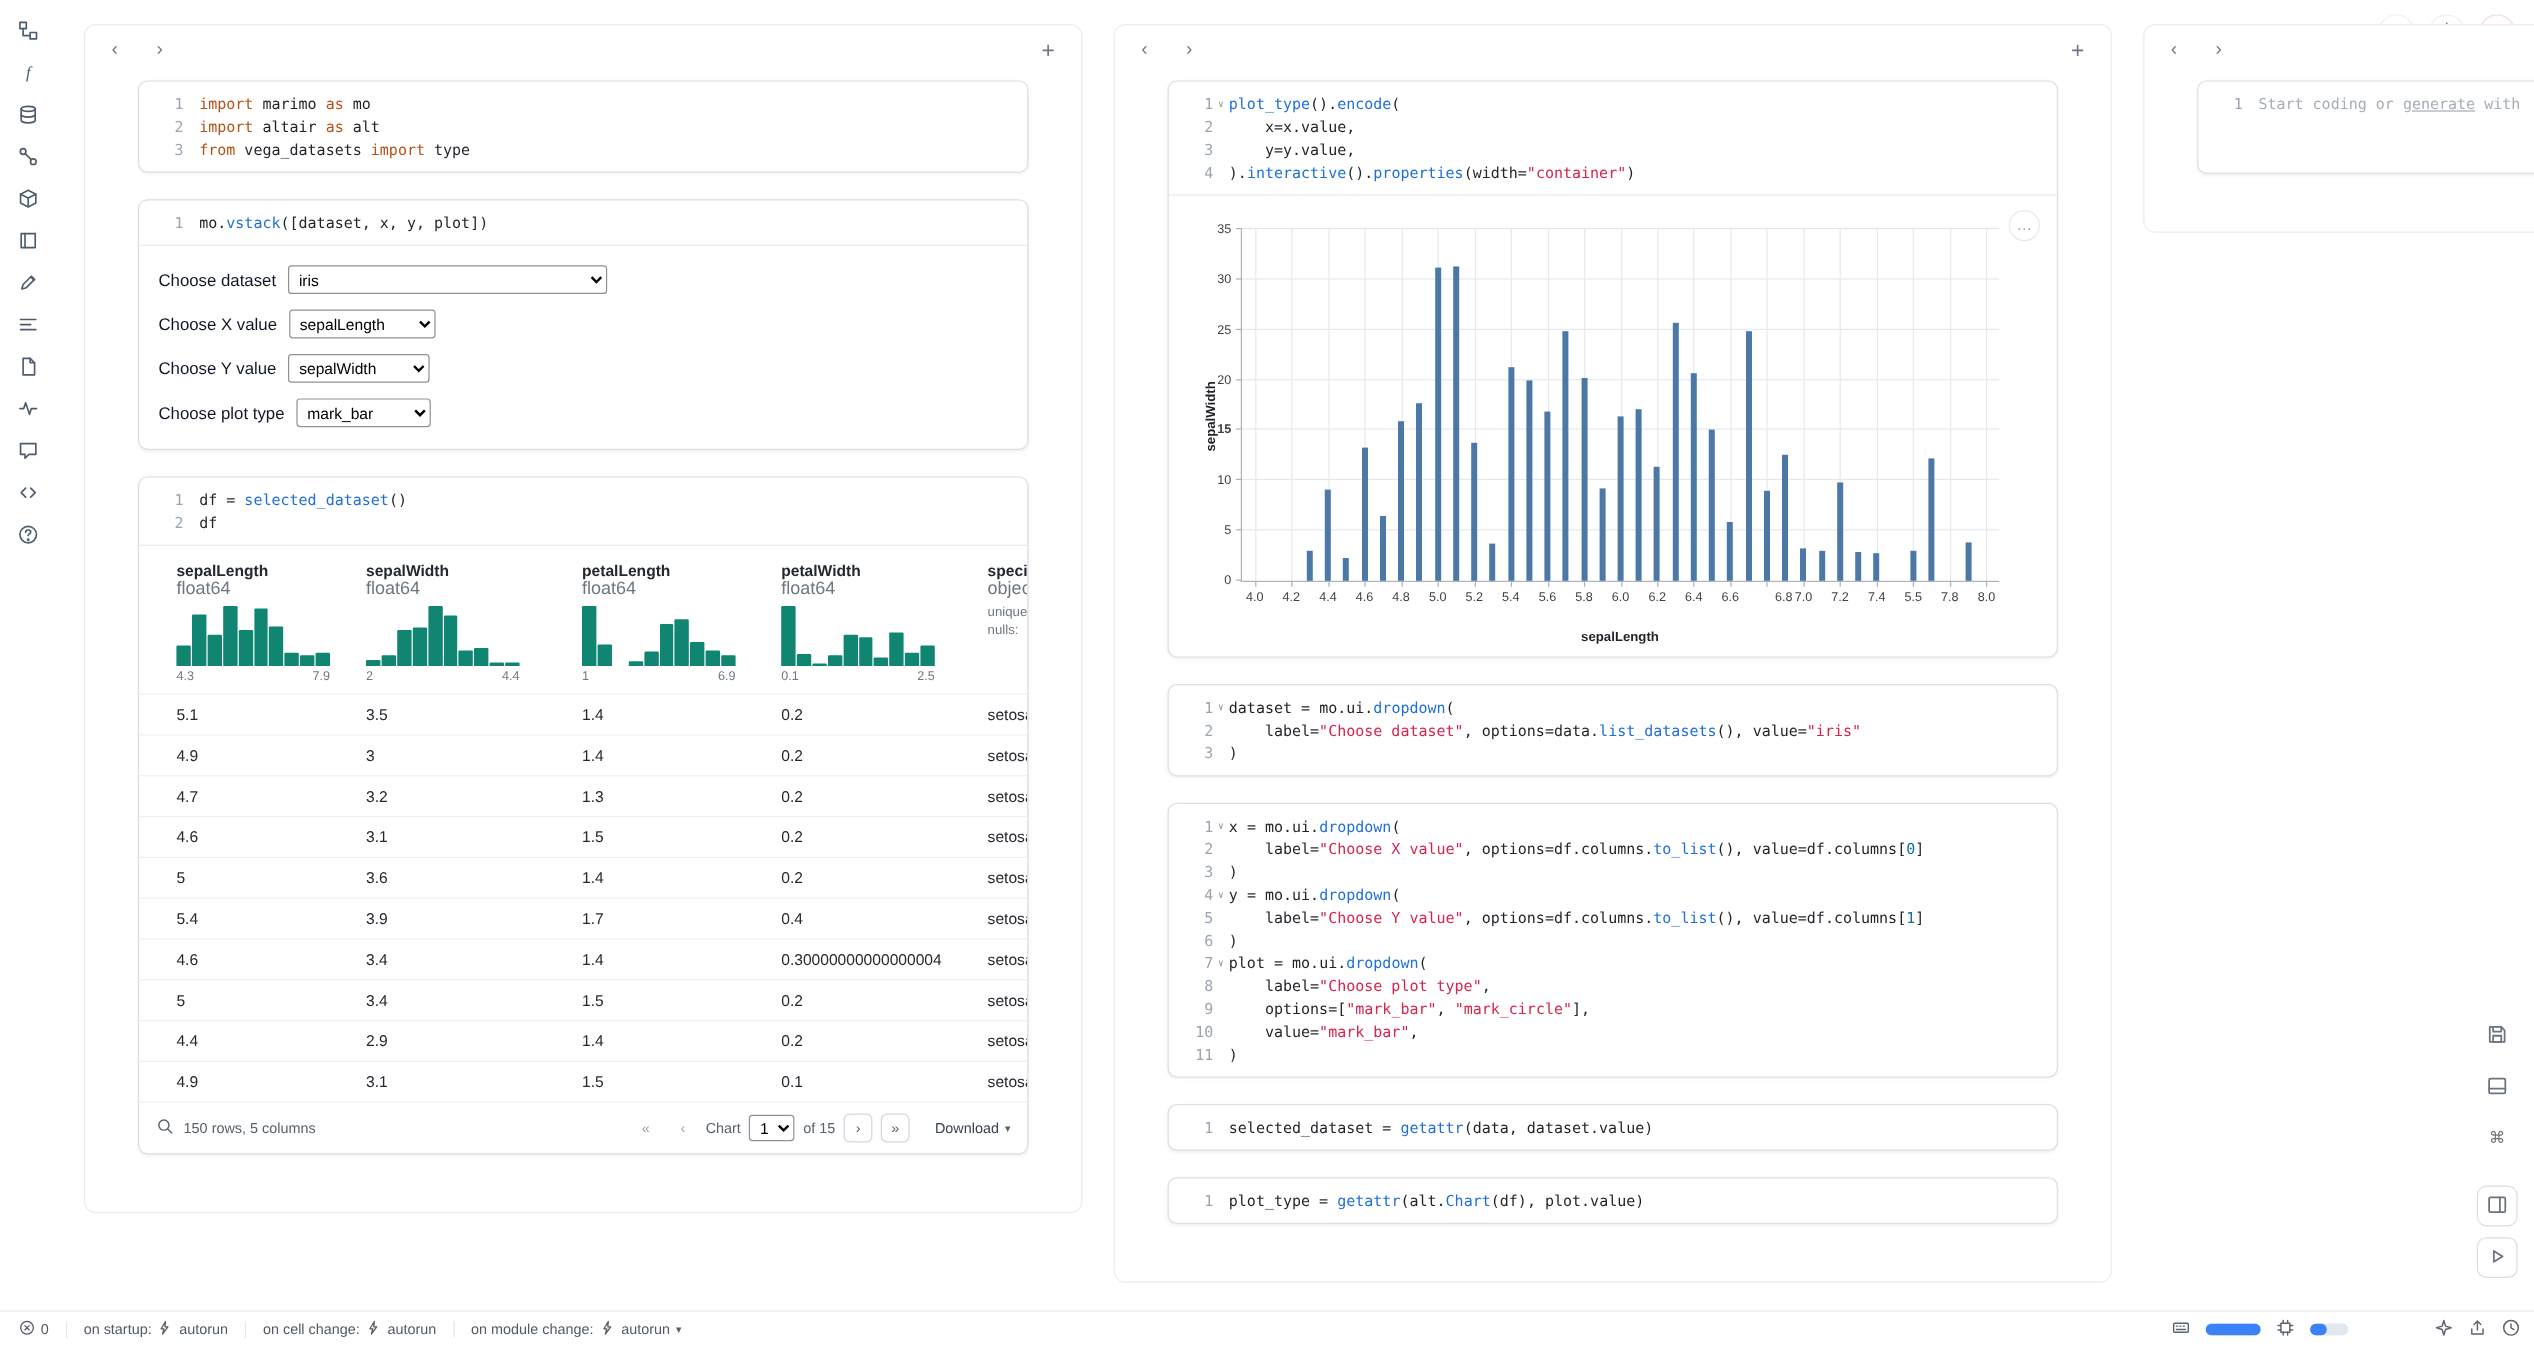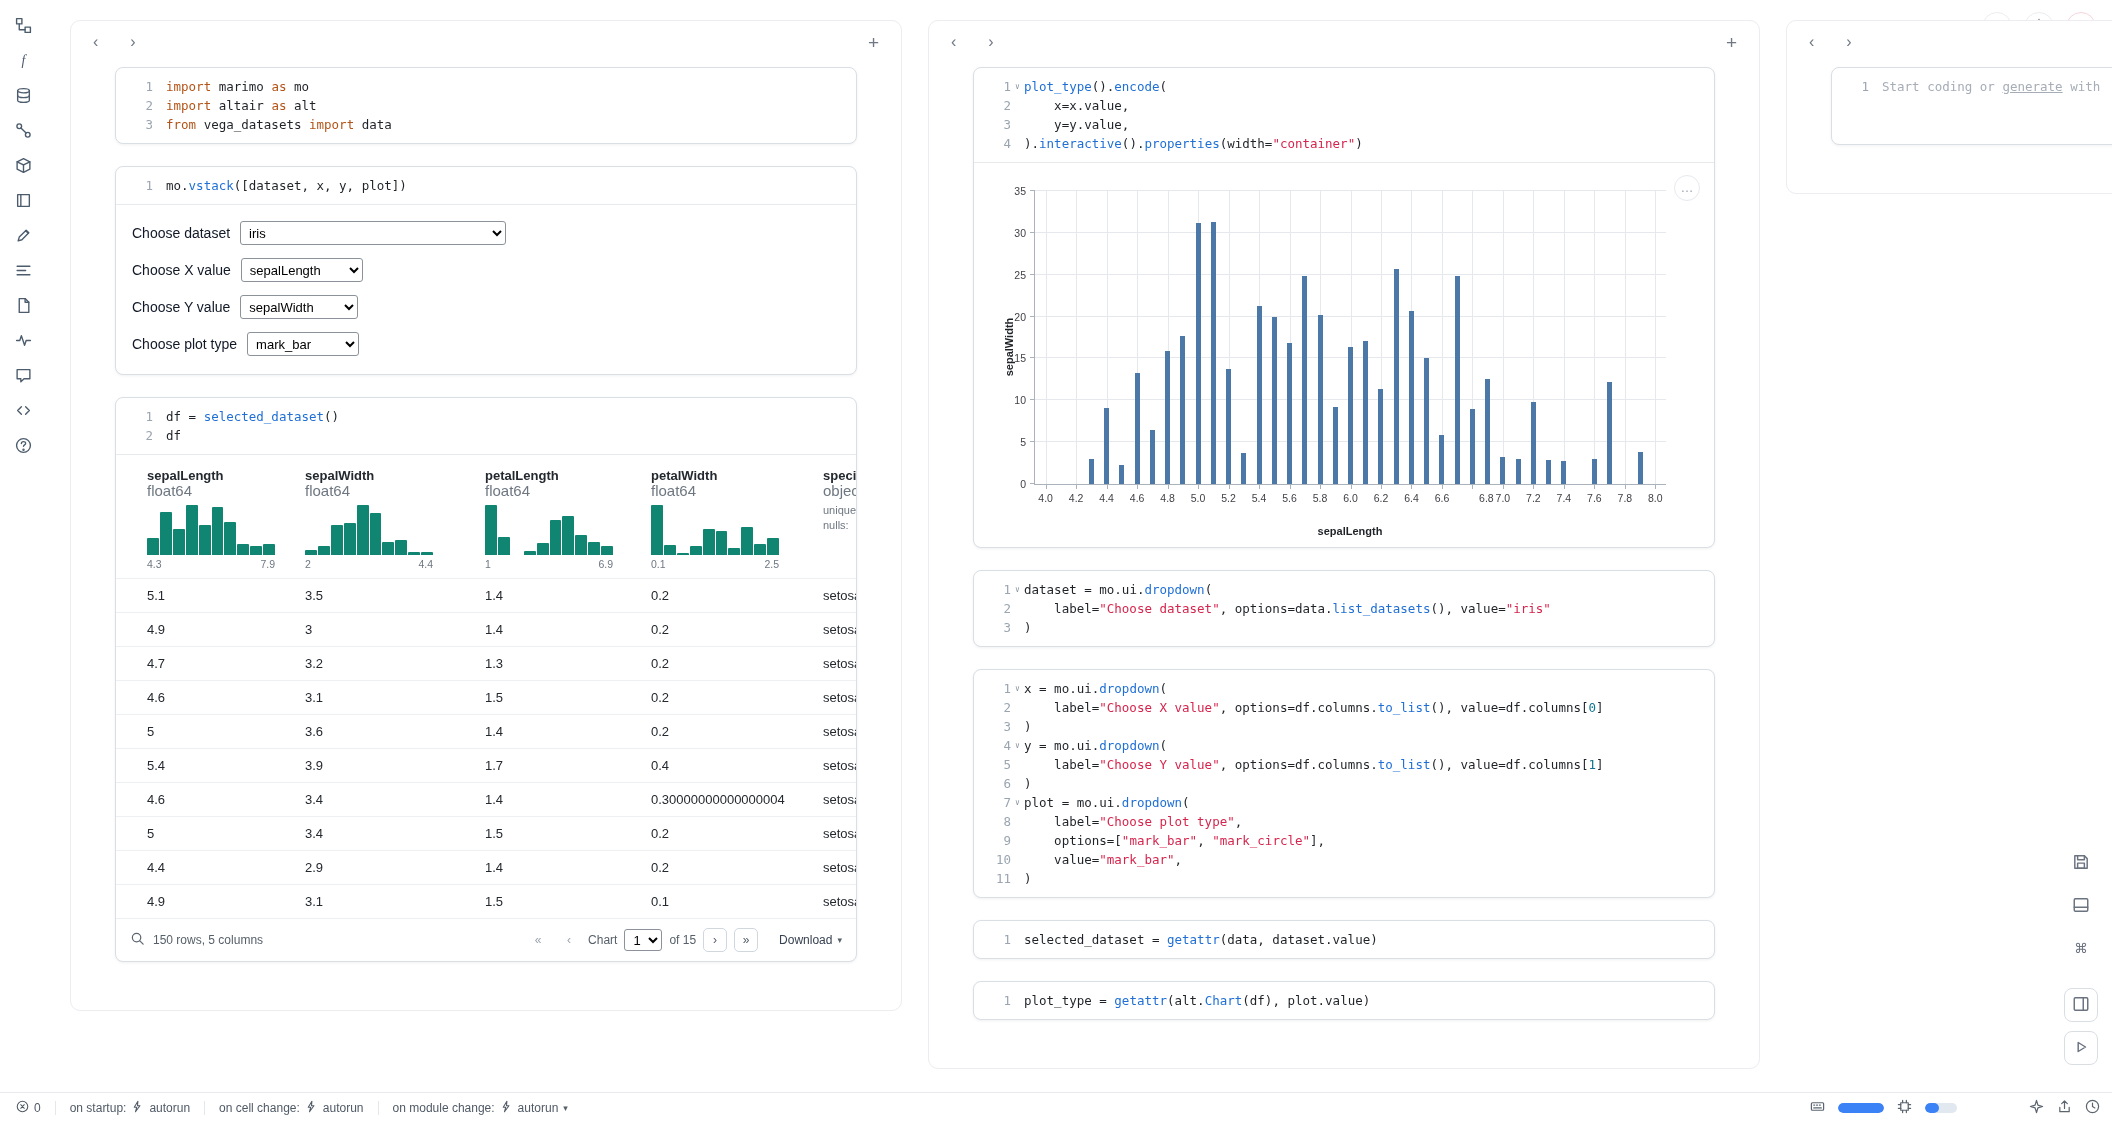--- a/index.html
+++ b/index.html
@@ -252,21 +252,21 @@
                 <span class="lnum">2</span>
                 <span class="fold"></span>
               </span>
               <span class="src"><span class="tk-k">import</span><span class="tk-p"> altair </span><span class="tk-k">as</span><span class="tk-p"> alt</span></span>
             </div>
             <div class="code-line">
               <span class="gutter">
                 <span class="lnum">3</span>
                 <span class="fold"></span>
               </span>
-              <span class="src"><span class="tk-k">from</span><span class="tk-p"> vega_datasets </span><span class="tk-k">import</span><span class="tk-p"> data</span></span>
+              <span class="src"><span class="tk-k">from</span><span class="tk-p"> vega_datasets </span><span class="tk-k">import</span><span class="tk-p"> type</span></span>
             </div>
           </div>
       </div>
       <div class="cell">
         <div class="code">
             <div class="code-line">
               <span class="gutter">
                 <span class="lnum">1</span>
                 <span class="fold"></span>
               </span>
@@ -555,21 +555,21 @@
                 <div class="tickmark-y" style="bottom: 0%;"></div>
                 <div class="ytick" style="bottom: 0%;">0</div>
                 <div class="grid-h" style="bottom: 14.2857%;"></div>
                 <div class="tickmark-y" style="bottom: 14.2857%;"></div>
                 <div class="ytick" style="bottom: 14.2857%;">5</div>
                 <div class="grid-h" style="bottom: 28.5714%;"></div>
                 <div class="tickmark-y" style="bottom: 28.5714%;"></div>
                 <div class="ytick" style="bottom: 28.5714%;">10</div>
                 <div class="grid-h" style="bottom: 42.8571%;"></div>
                 <div class="tickmark-y" style="bottom: 42.8571%;"></div>
-                <div class="ytick" style="bottom: 42.8571%;">15</div>
+                <div class="ytick" style="bottom: 42.8571%; font-weight: bold;">15</div>
                 <div class="grid-h" style="bottom: 57.1429%;"></div>
                 <div class="tickmark-y" style="bottom: 57.1429%;"></div>
                 <div class="ytick" style="bottom: 57.1429%;">20</div>
                 <div class="grid-h" style="bottom: 71.4286%;"></div>
                 <div class="tickmark-y" style="bottom: 71.4286%;"></div>
                 <div class="ytick" style="bottom: 71.4286%;">25</div>
                 <div class="grid-h" style="bottom: 85.7143%;"></div>
                 <div class="tickmark-y" style="bottom: 85.7143%;"></div>
                 <div class="ytick" style="bottom: 85.7143%;">30</div>
                 <div class="grid-h" style="bottom: 100%;"></div>
@@ -624,21 +624,21 @@
                 <div class="tickmark-x" style="left: 74.1546%;"></div>
                 <div class="xtick" style="left: 74.1546%;">7.0</div>
                 <div class="grid-v" style="left: 78.9855%;"></div>
                 <div class="tickmark-x" style="left: 78.9855%;"></div>
                 <div class="xtick" style="left: 78.9855%;">7.2</div>
                 <div class="grid-v" style="left: 83.8164%;"></div>
                 <div class="tickmark-x" style="left: 83.8164%;"></div>
                 <div class="xtick" style="left: 83.8164%;">7.4</div>
                 <div class="grid-v" style="left: 88.6473%;"></div>
                 <div class="tickmark-x" style="left: 88.6473%;"></div>
-                <div class="xtick" style="left: 88.6473%;">7.6</div>
+                <div class="xtick" style="left: 88.6473%;">5.5</div>
                 <div class="grid-v" style="left: 93.4783%;"></div>
                 <div class="tickmark-x" style="left: 93.4783%;"></div>
                 <div class="xtick" style="left: 93.4783%;">7.8</div>
                 <div class="grid-v" style="left: 98.3092%;"></div>
                 <div class="tickmark-x" style="left: 98.3092%;"></div>
                 <div class="xtick" style="left: 98.3092%;">8.0</div>
                 <div class="bar" style="left: calc(8.9372% - 2.5px); height: 8.57143%;"></div>
                 <div class="bar" style="left: calc(11.3527% - 2.5px); height: 26%;"></div>
                 <div class="bar" style="left: calc(13.7681% - 2.5px); height: 6.57143%;"></div>
                 <div class="bar" style="left: calc(16.1836% - 2.5px); height: 38%;"></div>

